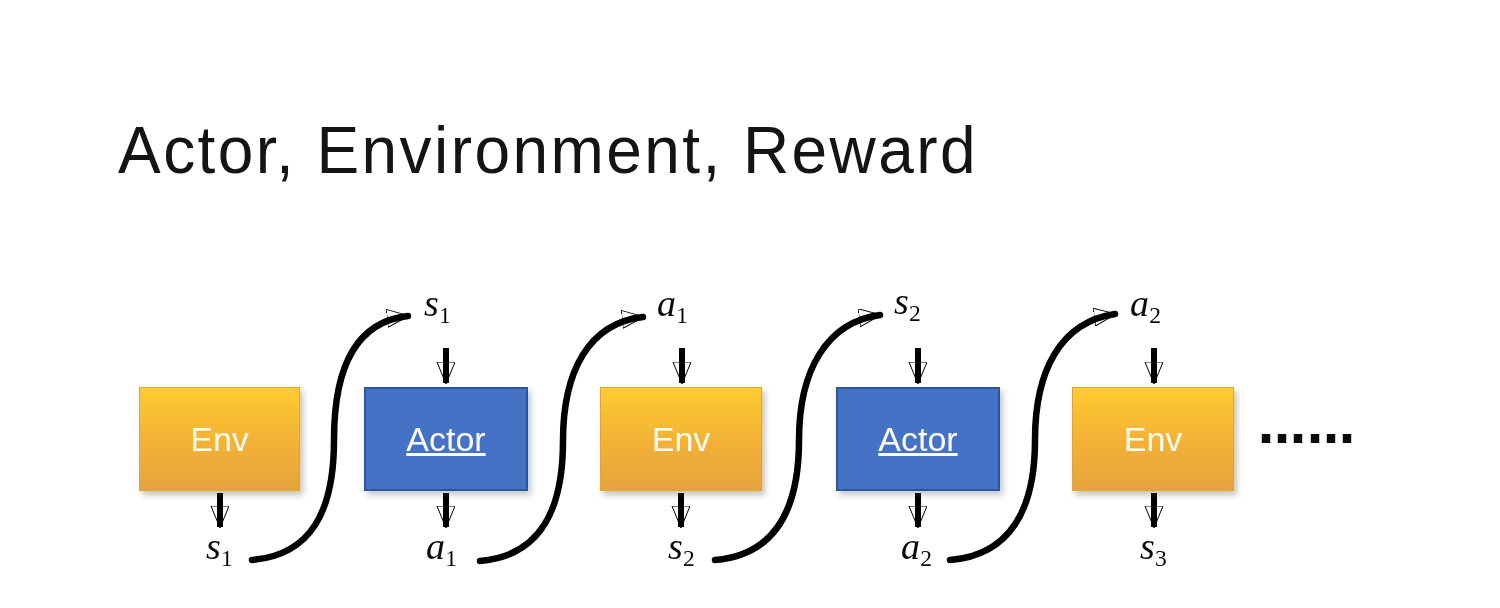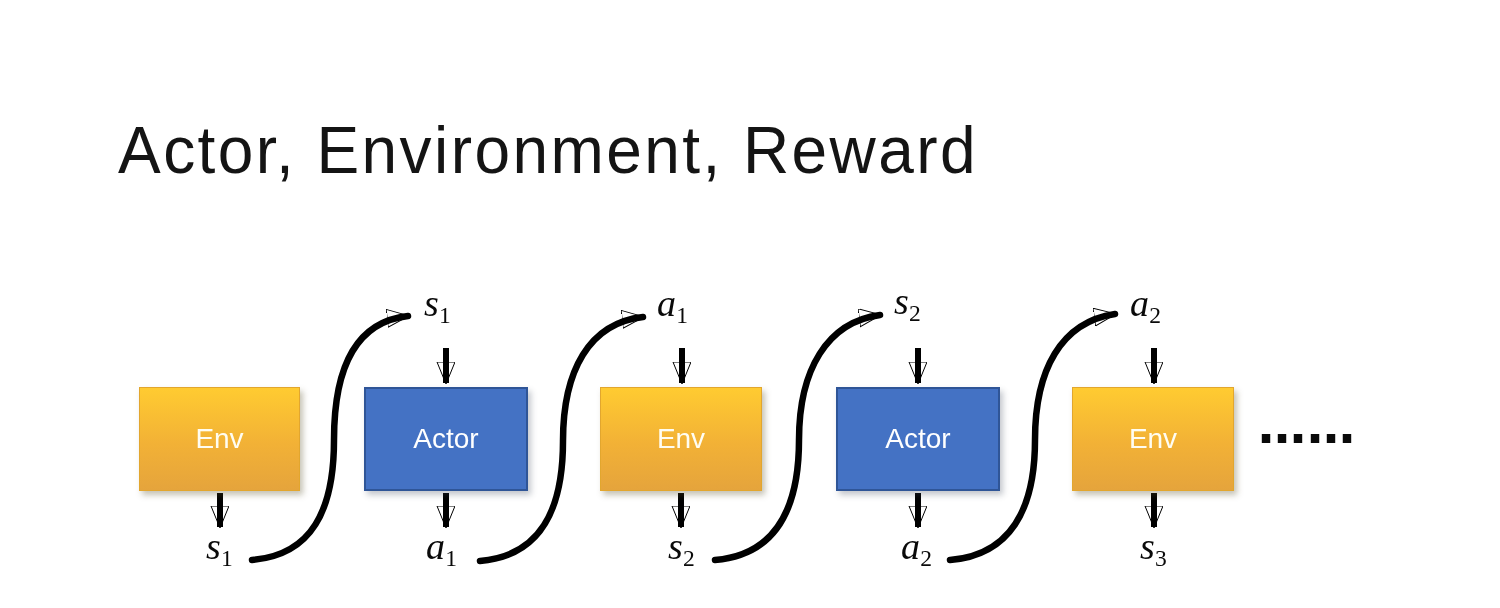--- a/index.html
+++ b/index.html
@@ -34,34 +34,35 @@
   .overlay path { fill: none; stroke: var(--arrow, #000000); }
   .varrow { stroke-width: 6px; }
   .carrow { stroke-width: 6.5px; stroke-linecap: round; }
   .box {
     position: absolute;
     top: 387px;
     height: 104px;
     display: flex;
     align-items: center;
     justify-content: center;
-    font-size: 28px;
+    font-size: 34px;
     color: var(--box-text, #ffffff);
     box-sizing: border-box;
   }
   .box.env {
     background: linear-gradient(180deg, var(--env-top, #FFCB31) 0%, #F2B136 55%, var(--env-bottom, #E5A43C) 100%);
     border: 1px solid #E2A62E;
     box-shadow: 3px 4px 6px rgba(90, 80, 40, 0.35);
     color: #FFFDF2;
   }
   .box.actor {
     background: var(--actor-fill, #4472C4);
     border: 2px solid var(--actor-border, #2F5597);
     box-shadow: 3px 4px 6px rgba(60, 70, 90, 0.30);
+    text-decoration: underline;
   }
   .mlabel {
     position: absolute;
     color: #0a0a0a;
     font-size: 38px;
     line-height: 1;
     white-space: nowrap;
   }
   .mlabel i {
     font-family: "Liberation Serif", "DejaVu Serif", serif;

